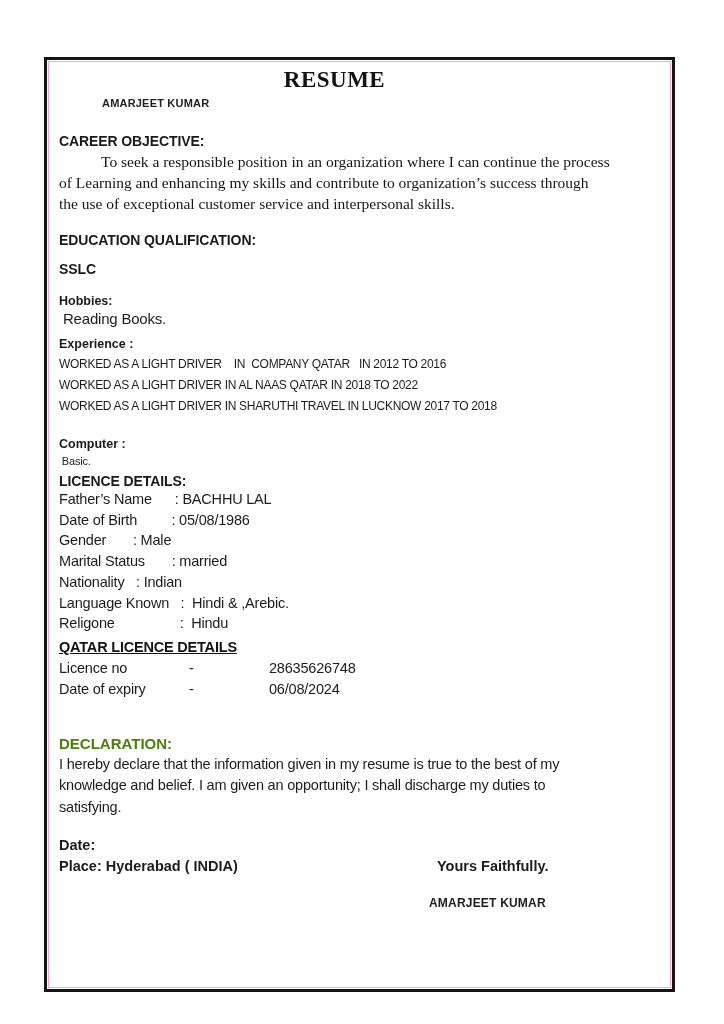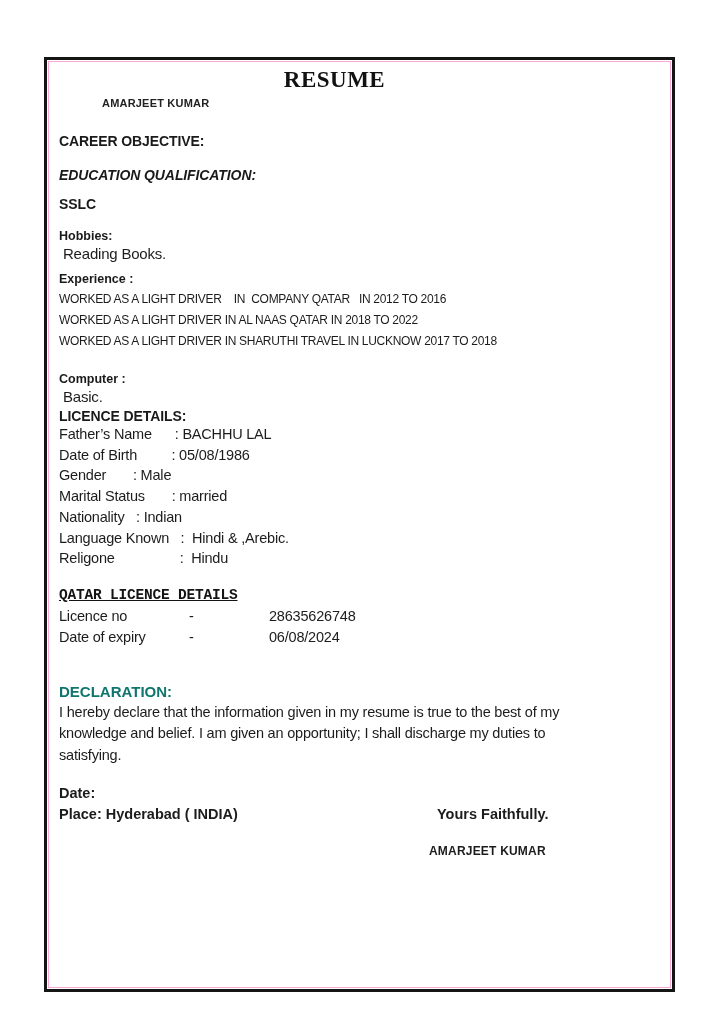--- a/index.html
+++ b/index.html
@@ -75,75 +75,74 @@
   .mt-career  { margin-top: 24px; }
   .objective {
     margin: 2px 0 0 0;
     font-family: "Liberation Serif", serif;
     font-size: 15.5px;
     line-height: 21px;
     white-space: pre-line;
     text-indent: 42px;
     color: #161616;
   }
-  .mt-edu   { margin-top: 19px; font-style: italic; }
+  .mt-edu   { margin-top: 19px; }
   .mt-sslc  { margin-top: 14px; }
   .mt-hob   { margin-top: 17px; }
   .mt-exp   { margin-top: 8px; }
   .mt-comp  { margin-top: 20px; }
   .mt-pd    { margin-top: 3px; }
   .body-line {
     font-size: 15px;
     line-height: 20px;
     white-space: pre;
     letter-spacing: -0.2px;
   }
   .basic-line {
-    font-size: 15px;
+    font-size: 11px;
     line-height: 19px;
     white-space: pre;
     letter-spacing: -0.2px;
   }
   .exp-line {
     font-size: 12px;
     line-height: 21px;
     white-space: pre;
     letter-spacing: -0.3px;
   }
   .exp-first { margin-top: 2px; }
   .pd-row {
     font-size: 14.5px;
     line-height: 20.7px;
     white-space: pre;
     letter-spacing: -0.2px;
   }
   .licence-heading {
-    margin-top: 16px;
+    margin-top: 3px;
     font-size: 14.5px;
     font-weight: bold;
     line-height: 21px;
     text-decoration: underline;
     letter-spacing: -0.2px;
     color: #141414;
-    font-family: Liberation Mono, monospace;
   }
   .lic-row {
     font-size: 14.5px;
     line-height: 21px;
     letter-spacing: -0.2px;
   }
   .lic-label { display: inline-block; width: 130px; }
   .lic-sep   { display: inline-block; width: 80px; }
   .lic-value { display: inline-block; }
   .decl-heading {
     margin-top: 33px;
     font-size: 15px;
     font-weight: bold;
     line-height: 21px;
-    color: #0f766e;
+    color: #4d7c0f;
   }
   .decl-text {
     margin: 0;
     font-size: 14.5px;
     line-height: 21.5px;
     white-space: pre-line;
     letter-spacing: -0.2px;
     color: #1c1c1c;
   }
   .date-line {
@@ -177,20 +176,23 @@
 
 <div class="page">
   <div class="border-outer">
     <div class="border-inner">
       <div class="content">
 
         <div class="title">RESUME</div>
         <div class="top-name">AMARJEET KUMAR</div>
 
         <div class="h-caps mt-career">CAREER OBJECTIVE:</div>
+        <p class="objective">To seek a responsible position in an organization where I can continue the process
+of Learning and enhancing my skills and contribute to organization’s success through
+the use of exceptional customer service and interpersonal skills.</p>
 
         <div class="h-caps mt-edu">EDUCATION QUALIFICATION:</div>
         <div class="h-caps mt-sslc">SSLC</div>
 
         <div class="h-mixed mt-hob">Hobbies:</div>
         <div class="body-line"> Reading Books.</div>
 
         <div class="h-mixed mt-exp">Experience :</div>
         <div class="exp-line exp-first">WORKED AS A LIGHT DRIVER    IN  COMPANY QATAR   IN 2012 TO 2016</div>
         <div class="exp-line">WORKED AS A LIGHT DRIVER IN AL NAAS QATAR IN 2018 TO 2022</div>

